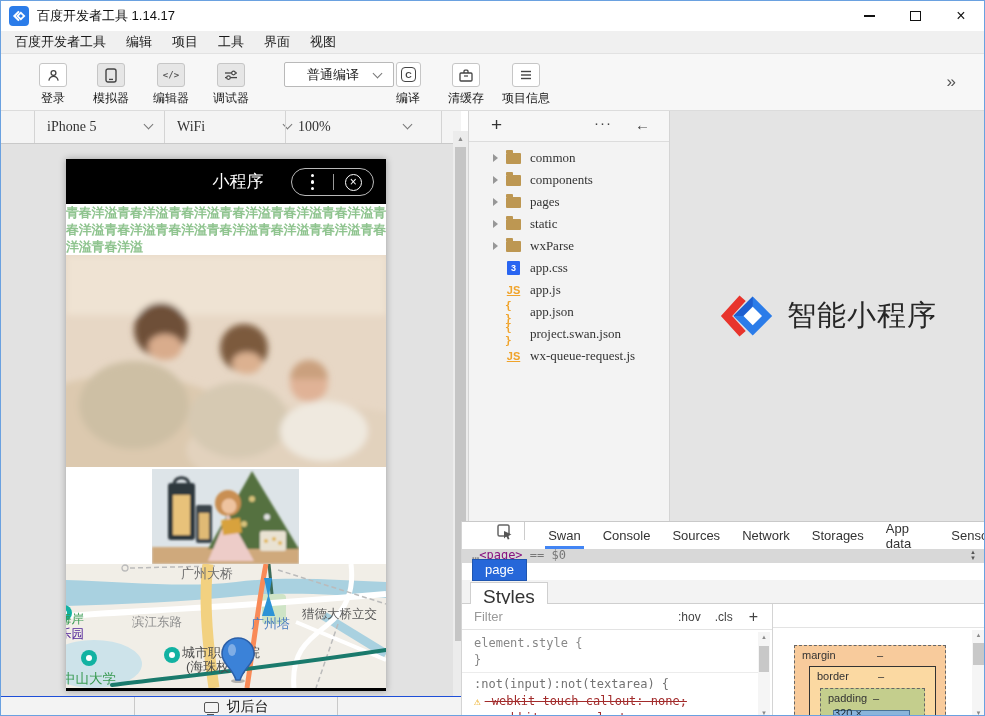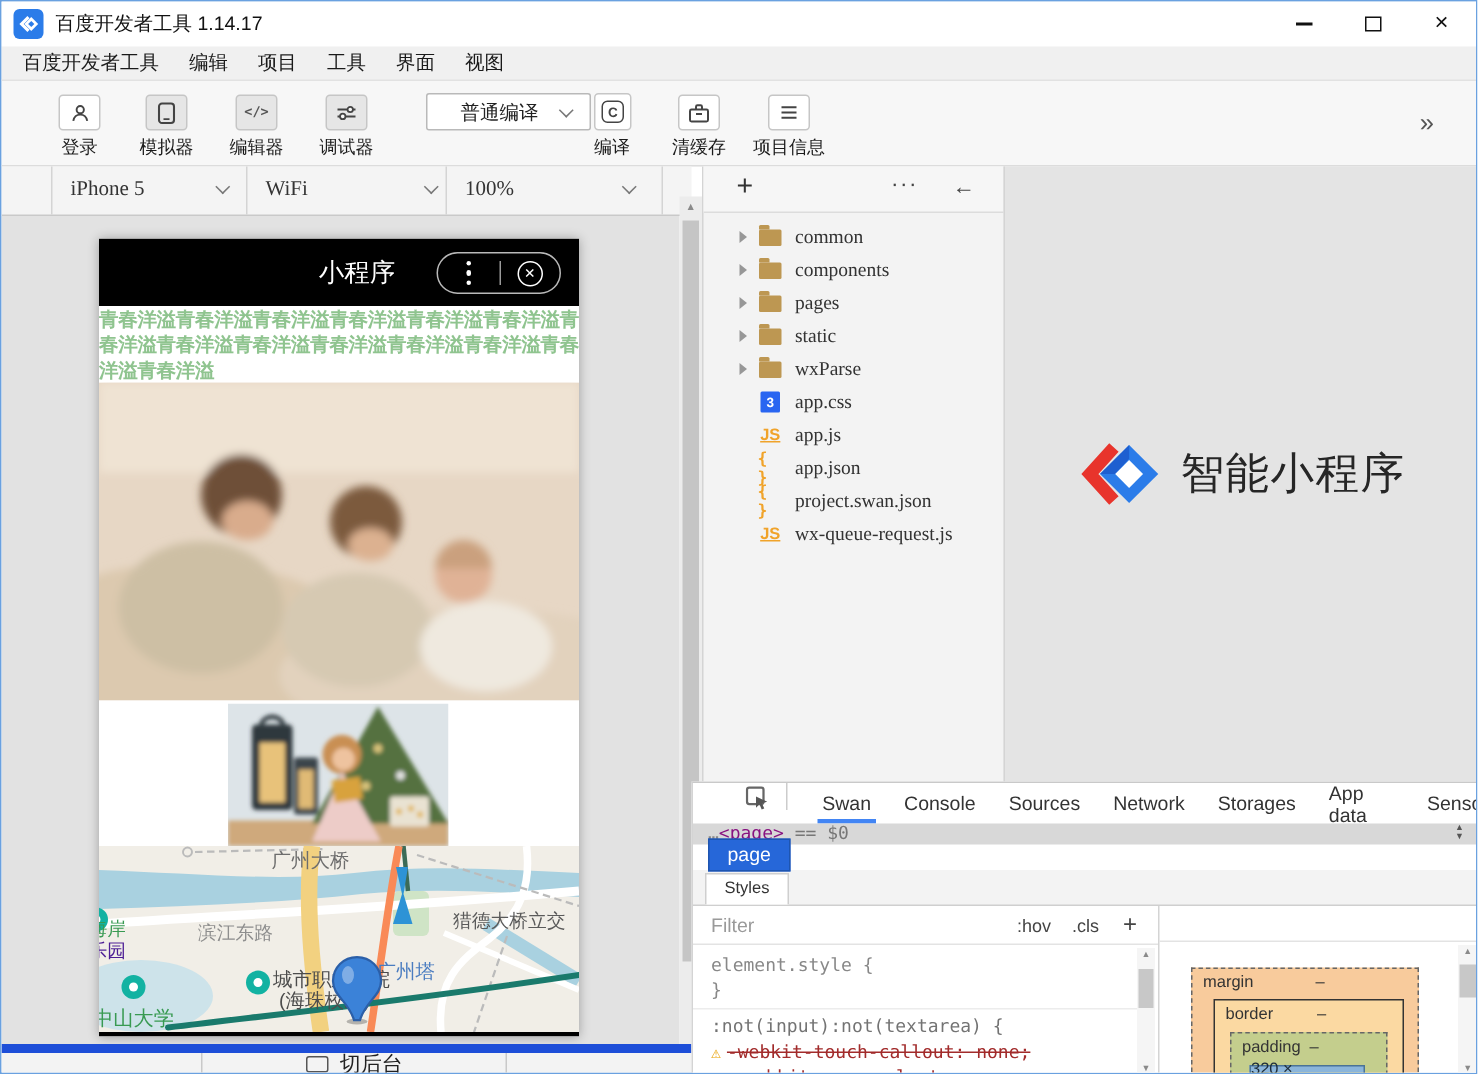--- a/index.html
+++ b/index.html
@@ -57,21 +57,21 @@
   .photo1 { position:absolute; left:0; top:96px; width:320px; height:212px; }
   .photo2-zone { position:absolute; left:0; top:308px; width:320px; height:97px; background:#fff; }
   .photo2 { position:absolute; left:86px; top:2px; width:147px; height:95px; }
   .mapbox { position:absolute; left:0; top:405px; width:320px; height:124px; overflow:hidden; background:#f1eee7; }
   .mapbox svg.base { position:absolute; left:0; top:0; z-index:1; }
   .map-label { position:absolute; z-index:2; white-space:nowrap; font-size:13px; }
   .map-pin { position:absolute; z-index:3; }
   .p-strip { position:absolute; left:0; top:529px; width:320px; height:3px; background:#000; }
 
   
-  .bottombar { position:absolute; left:0; top:695px; width:460px; height:21px; background:#f3f3f3; border-top:6px solid #1d4ed8; }
+  .bottombar { position:absolute; left:0; top:695px; width:460px; height:21px; background:#f3f3f3; border-top:1px solid #1d4ed8; }
   .bb-cell { position:absolute; left:133px; top:0; width:204px; height:100%; border-left:1px solid #c9c9c9; border-right:1px solid #c9c9c9; display:flex; align-items:center; justify-content:center; gap:8px; font-size:14px; color:#222; }
   .monitor-ico { width:15px; height:11px; border:1.6px solid #555; border-radius:2px; position:relative; }
   .monitor-ico::after { content:""; position:absolute; left:2px; bottom:-4px; width:7px; height:1.6px; background:#555; }
 
   
   .file-panel { position:absolute; left:467px; top:110px; width:201px; height:410px; background:#f3f3f3; border-left:1px solid #d4d4d4; }
   .fp-header { position:absolute; left:0; top:0; width:100%; height:31px; background:#f6f6f6; border-bottom:1px solid #dcdcdc; }
   .fp-plus { position:absolute; left:22px; top:3px; font-size:19px; color:#333; font-weight:300; }
   .fp-more { position:absolute; left:125px; top:3px; font-size:15px; letter-spacing:1px; color:#444; }
   .fp-back { position:absolute; left:166px; top:5px; font-size:15px; color:#444; }
@@ -95,21 +95,21 @@
   .dt-tabs { position:absolute; left:0; top:0; width:100%; height:27px; background:#fff; display:flex; align-items:flex-start;margin-left:24px; }
   .inspect-btn { margin-left:10px; width:22px; height:20px; display:flex; align-items:center; justify-content:center; }
   .dt-sep { width:1px; height:18px; background:#ccc; margin-left:10px; margin-right:12px; }
   .dt-tab { padding:0 11px; height:100%; display:flex; align-items:center; font-size:13px; color:#333; position:relative; }
   .dt-tab.active::after { content:""; position:absolute; left:8px; right:8px; bottom:0; height:3px; background:#4285f4; }
   .el-row { position:absolute; left:0; top:27px; width:100%; height:14px; background:#d8d8d8; font-family:"DejaVu Sans Mono",monospace; font-size:12px; line-height:13px; padding-left:10px; white-space:nowrap; overflow:hidden; }
   .el-ellipsis { color:#888; } .el-tag { color:#881280; } .el-eq { color:#777; }
   .el-scroll { position:absolute; right:8px; top:27px; width:10px; height:14px; display:flex; flex-direction:column; align-items:center; font-size:6px; color:#555; line-height:6px; }
   .el-badge { position:absolute; left:10px; top:37px; background:#2667d9; border:1px solid #1e55b0; color:#fff; font-size:13px; padding:2px 12px 3px; z-index:5; }
   .styles-strip { position:absolute; left:0; top:58px; width:100%; height:24px; background:#f3f3f3; border-bottom:1px solid #cfcfcf; }
-  .styles-tab { position:absolute; left:8px; top:2px; background:#fff; border:1px solid #cfcfcf; border-bottom:none; padding:3px 12px 5px; font-size:11px; color:#333; }
+  .styles-tab { position:absolute; left:8px; top:2px; background:#fff; border:1px solid #cfcfcf; border-bottom:none; padding:3px 12px 5px; font-size:19px; color:#333; }
   .left-col { position:absolute; left:0; top:82px; width:310px; height:114px; background:#fff; }
   .filter-row { position:absolute; left:0; top:0; width:100%; height:26px; border-bottom:1px solid #e3e3e3; display:flex; align-items:center; }
   .filter-input { border:none; outline:none; background:transparent; font-size:13px; color:#222; margin-left:12px; width:120px; font-family:"Liberation Sans",sans-serif; }
   .filter-input::placeholder { color:#9a9a9a; }
   .pseudo-btn { font-size:12px; color:#444; margin-left:14px; }
   .add-style { font-size:16px; color:#444; margin-left:16px; font-weight:300; }
   .rules { position:absolute; left:0; top:26px; width:296px; font-family:"DejaVu Sans Mono",monospace; font-size:12px; line-height:17px; padding:5px 0 0 12px; }
   .r-gray { color:#888; } .r-dark { color:#737373; }
   .r-sepline { border-top:1px solid #ececec; margin:3px 0 3px -12px; }
   .prop-line { display:flex; align-items:center; gap:4px; }
@@ -232,21 +232,21 @@
 
   <div class="devicebar">
     <div class="dev-cell" style="left:33px; width:130px;">
       <span>iPhone 5</span>
       <span class="chev"></span>
     </div>
     <div class="dev-cell" style="left:163px; width:139px;">
       <span>WiFi</span>
       <span class="chev"></span>
     </div>
-    <div class="dev-cell" style="left:296px; width:138px;">
+    <div class="dev-cell" style="left:284px; width:138px;">
       <span>100%</span>
       <span class="chev"></span>
     </div>
     <div class="dev-cell" style="left:440px; width:12px; border-right:none;"></div>
   </div>
 
   <div class="workspace">
     <div class="phone">
       <div class="p-header">
         <div class="p-title">小程序</div>
@@ -347,21 +347,21 @@
             <circle cx="23" cy="94" r="8" fill="#12b2a2"></circle>
               <circle cx="23" cy="94" r="3" fill="#fff"></circle>
             <circle cx="106" cy="91" r="8" fill="#12b2a2"></circle>
               <circle cx="106" cy="91" r="3" fill="#fff"></circle>
             <circle cx="-2" cy="49" r="8" fill="#12b2a2"></circle>
               <circle cx="-2" cy="49" r="3" fill="#fff"></circle>
           </g>
         </svg>
         <span class="map-label" style="left:115px; top:1px; color:#6d6d6d;">广州大桥</span>
         <span class="map-label" style="left:66px; top:50px; color:#8e8e8e; font-size:12.5px;">滨江东路</span>
-        <span class="map-label" style="left:185px; top:51px; color:#4a7cc0;margin-top:24px;">广州塔</span>
+        <span class="map-label" style="left:185px; top:51px; color:#4a7cc0;">广州塔</span>
         <span class="map-label" style="left:236px; top:42px; color:#5a5a5a; font-size:12.5px;">猎德大桥立交</span>
         <span class="map-label" style="left:116px; top:80px; color:#4c4c4c;">城市职业学院</span>
         <span class="map-label" style="left:120px; top:94px; color:#4c4c4c;">(海珠校区)</span>
         <span class="map-label" style="left:-4px; top:106px; color:#389a52; font-size:13.5px;">中山大学</span>
         <span class="map-label" style="left:-7px; top:47px; color:#389a52; font-size:12.5px;">海岸</span>
         <span class="map-label" style="left:-7px; top:62px; color:#4c1d95; font-size:12.5px;">乐园</span>
         <svg class="map-pin" style="left:151px; top:72px;" width="44" height="48" viewBox="0 0 44 48">
           <ellipse cx="21" cy="45" rx="7" ry="2" fill="rgba(0,0,0,0.25)"></ellipse>
           <path d="M21,2 C12,2 5,9 5,18 C5,28 15,31 19,44 L23,44 C27,31 37,28 37,18 C37,9 30,2 21,2 Z" fill="#3b82d8" stroke="#2b5fa8" stroke-width="1.5"></path>
           <ellipse cx="15" cy="14" rx="4" ry="6" fill="rgba(255,255,255,0.35)"></ellipse>

